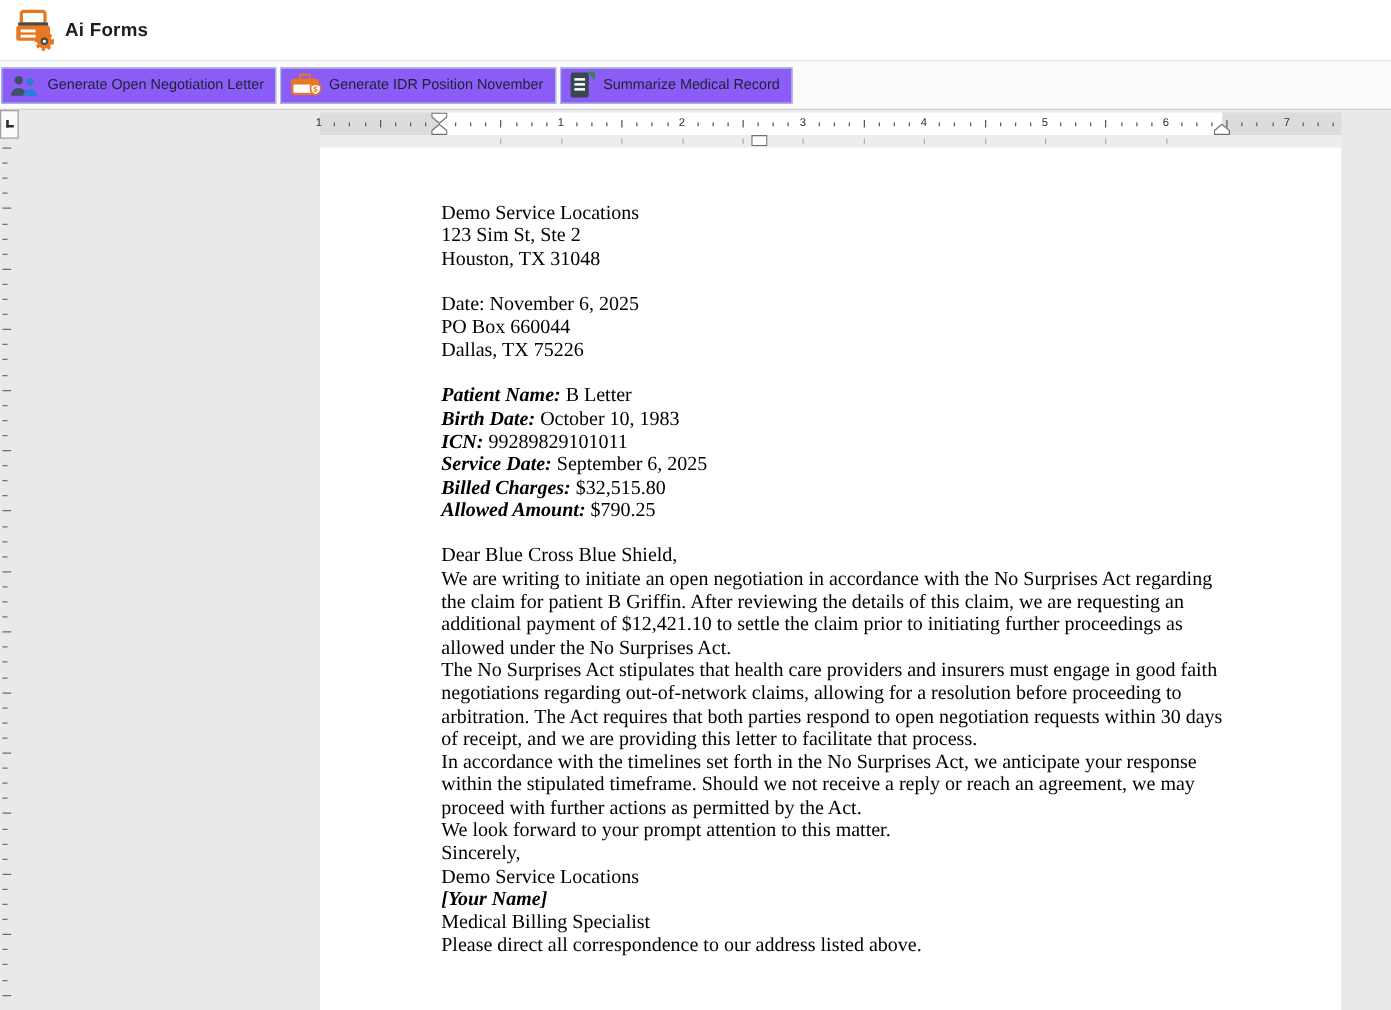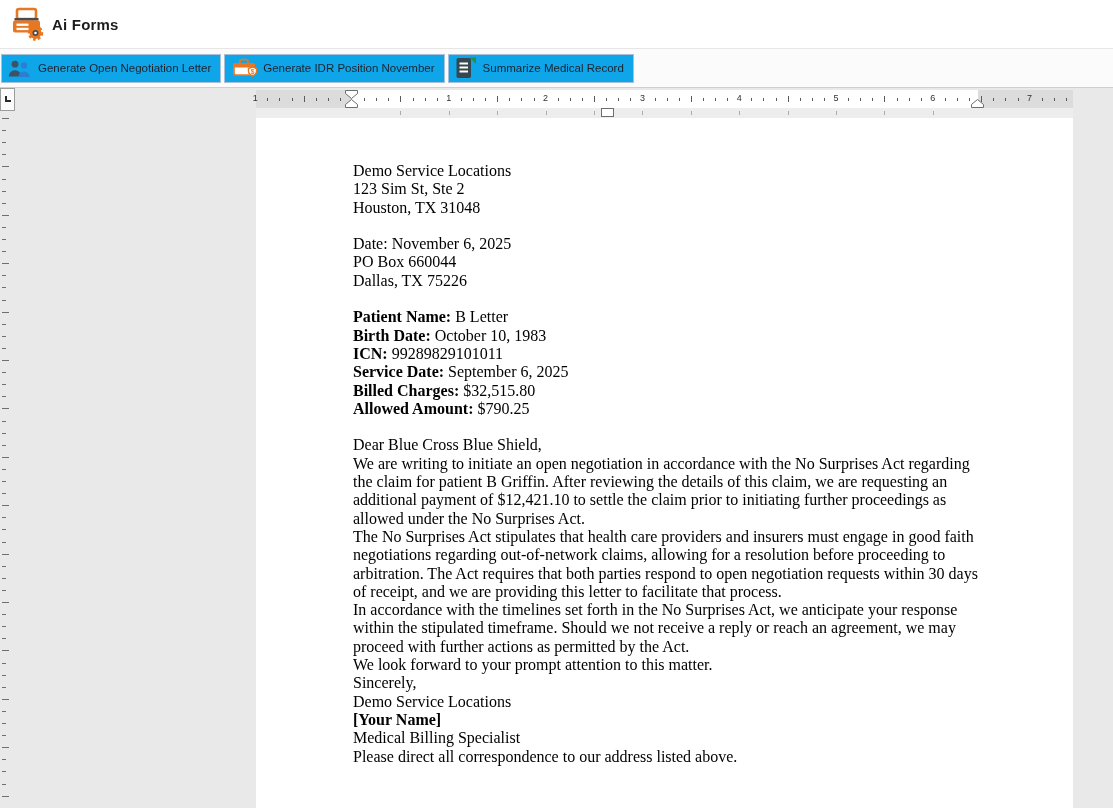--- a/index.html
+++ b/index.html
@@ -12,21 +12,21 @@
   
   .app-header { height:48px; display:flex; align-items:center; padding-left:9px; background:#fff; }
   .app-title { font-weight:bold; font-size:15px; color:#1c1c1c; margin-left:7px; letter-spacing:0.2px; }
 
   
   .toolbar {
     height:40px; background:#fbfbfb; border-top:1px solid #e6e6e6; border-bottom:1px solid #cfcfcf;
     display:flex; align-items:center; padding:0 1px; gap:3px;
   }
   .tb-btn {
-    display:flex; align-items:center; gap:6px; background:#0ea5e9; border:1px solid #a9c0da;
+    display:flex; align-items:center; gap:6px; background:#8b5cf6; border:1px solid #a9c0da;
     height:29px; padding:0 9px 0 6px; font-size:11.5px; color:#1b2430;
     font-family:"Liberation Sans", sans-serif; cursor:default; white-space:nowrap;
   }
   .tb-btn svg { flex:0 0 auto; }
 
   
   .docarea { position:relative; width:1113px; height:720px; background:#e9e9e9; overflow:hidden; }
 
   .tabbox { position:absolute; left:0; top:0; width:15px; height:23px; background:#fbfbfb; border:1px solid #9d9d9d; }
   .tab-L { position:absolute; left:4px; top:7px; width:6px; height:6px; border-left:2px solid #2a2a2a; border-bottom:2px solid #2a2a2a; }
@@ -52,21 +52,21 @@
   .vruler { position:absolute; left:0; top:24px; width:10px; height:696px; }
   .v-tick { position:absolute; left:2px; height:1px; background:#6f6f6f; }
 
   .page {
     position:absolute; left:256px; top:30px; width:817px; height:690px; background:#ffffff;
     padding:44px 95px 0 97px;
     font-family:"Liberation Serif","DejaVu Serif",serif; font-size:16px; line-height:18.3px; color:#000;
   }
   .page p { margin:0; }
   .blank-line { height:18.3px; }
-  .bold { font-weight:bold; }
+  .bold { font-weight:bold;font-style:italic; }
 </style>
 </head>
 <body>
 
 <div class="app-header">
   <span style="line-height:0;">
     <svg width="36" height="36" viewBox="0 0 36 36">
       <rect x="8" y="3" width="19" height="10" rx="2" fill="#ffffff" stroke="#e87722" stroke-width="2.6"></rect>
       <rect x="5.5" y="12" width="24" height="2.6" fill="#4a4a4a"></rect>
       <rect x="4" y="14.6" width="27" height="12" rx="2" fill="#e87722"></rect>

